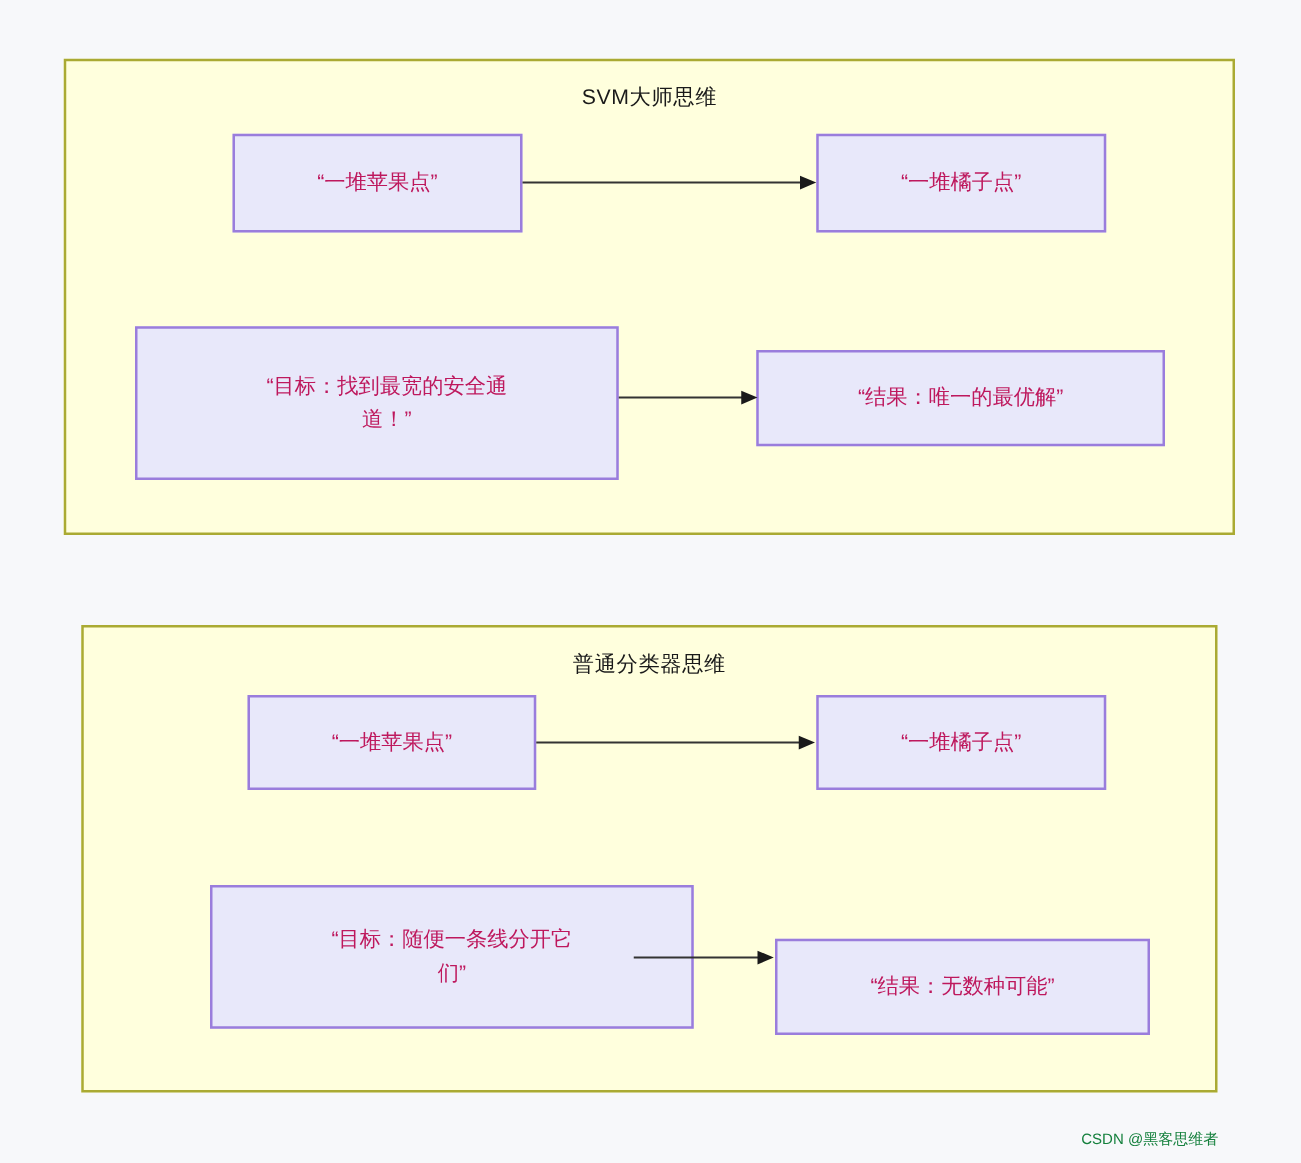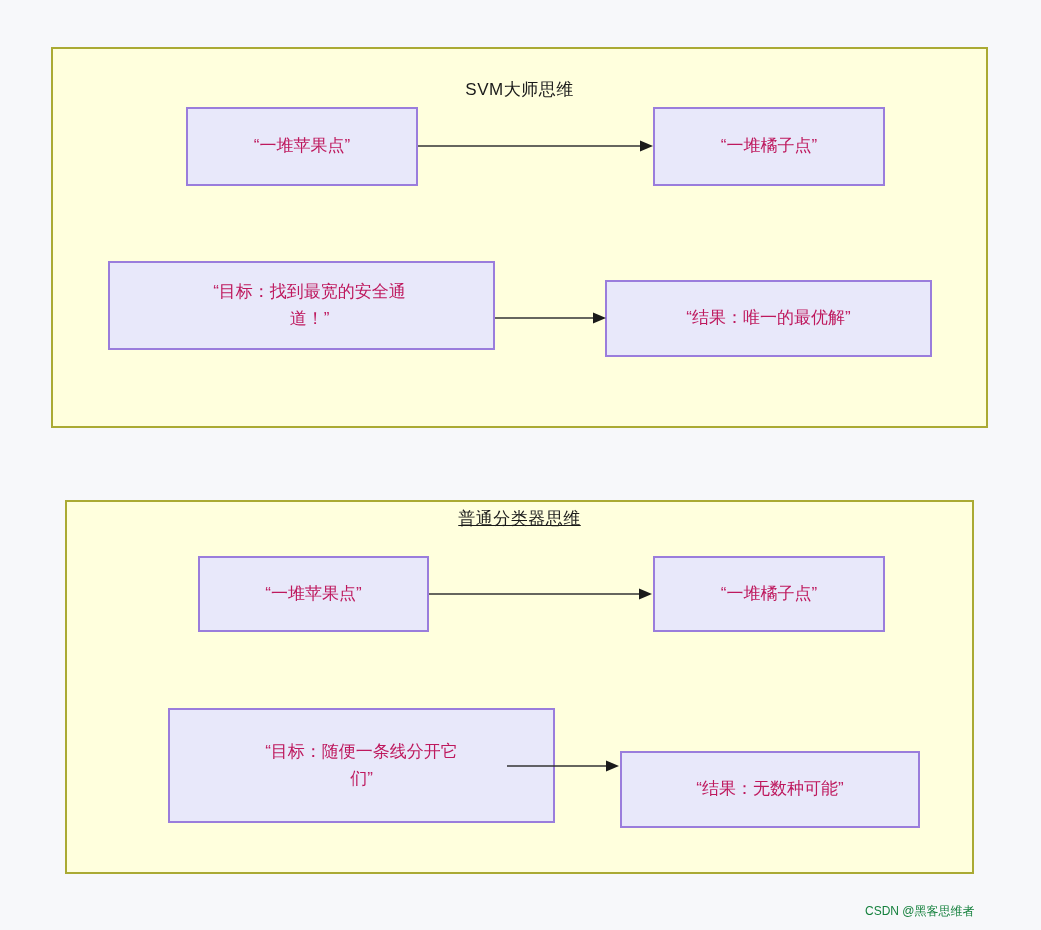--- a/index.html
+++ b/index.html
@@ -73,52 +73,52 @@
     color: #15803d;
     white-space: nowrap;
   }
 </style>
 </head>
 <body>
 
 <div id="canvas">
 
   <div class="panel" style="left:51px; top:47px; width:937px; height:381px;">
-    <div class="panel-title" style="top:17px;margin-top:12px;">SVM大师思维</div>
+    <div class="panel-title" style="top:17px;">SVM大师思维</div>
   </div>
 
   <div class="node" style="left:186px; top:107px; width:232px; height:79px;">
     <span class="node-label">“一堆苹果点”</span>
   </div>
 
   <div class="node" style="left:653px; top:107px; width:232px; height:79px;">
     <span class="node-label">“一堆橘子点”</span>
   </div>
 
   <svg class="edge" style="left:418px; top:136px; width:236px; height:20px;" viewBox="0 0 236 20">
     <line class="edge-line" x1="0" y1="10" x2="225" y2="10"></line>
     <polygon class="edge-head" points="235,10 222,4.5 222,15.5"></polygon>
   </svg>
 
-  <div class="node" style="left:108px; top:261px; width:387px; height:89px;padding-left:26px;">
+  <div class="node" style="left:108px; top:261px; width:387px; height:123px;padding-left:26px;">
     <span class="node-label">“目标：找到最宽的安全通
 道！”</span>
   </div>
 
   <div class="node" style="left:605px; top:280px; width:327px; height:77px;">
     <span class="node-label">“结果：唯一的最优解”</span>
   </div>
 
   <svg class="edge" style="left:495px; top:308px; width:112px; height:20px;" viewBox="0 0 112 20">
     <line class="edge-line" x1="0" y1="10" x2="101" y2="10"></line>
     <polygon class="edge-head" points="111,10 98,4.5 98,15.5"></polygon>
   </svg>
 
   <div class="panel" style="left:65px; top:500px; width:909px; height:374px;">
-    <div class="panel-title" style="top:5px;text-decoration:underline;">普通分类器思维</div>
+    <div class="panel-title" style="top:18px;">普通分类器思维</div>
   </div>
 
   <div class="node" style="left:198px; top:556px; width:231px; height:76px;">
     <span class="node-label">“一堆苹果点”</span>
   </div>
 
   <div class="node" style="left:653px; top:556px; width:232px; height:76px;">
     <span class="node-label">“一堆橘子点”</span>
   </div>
 

